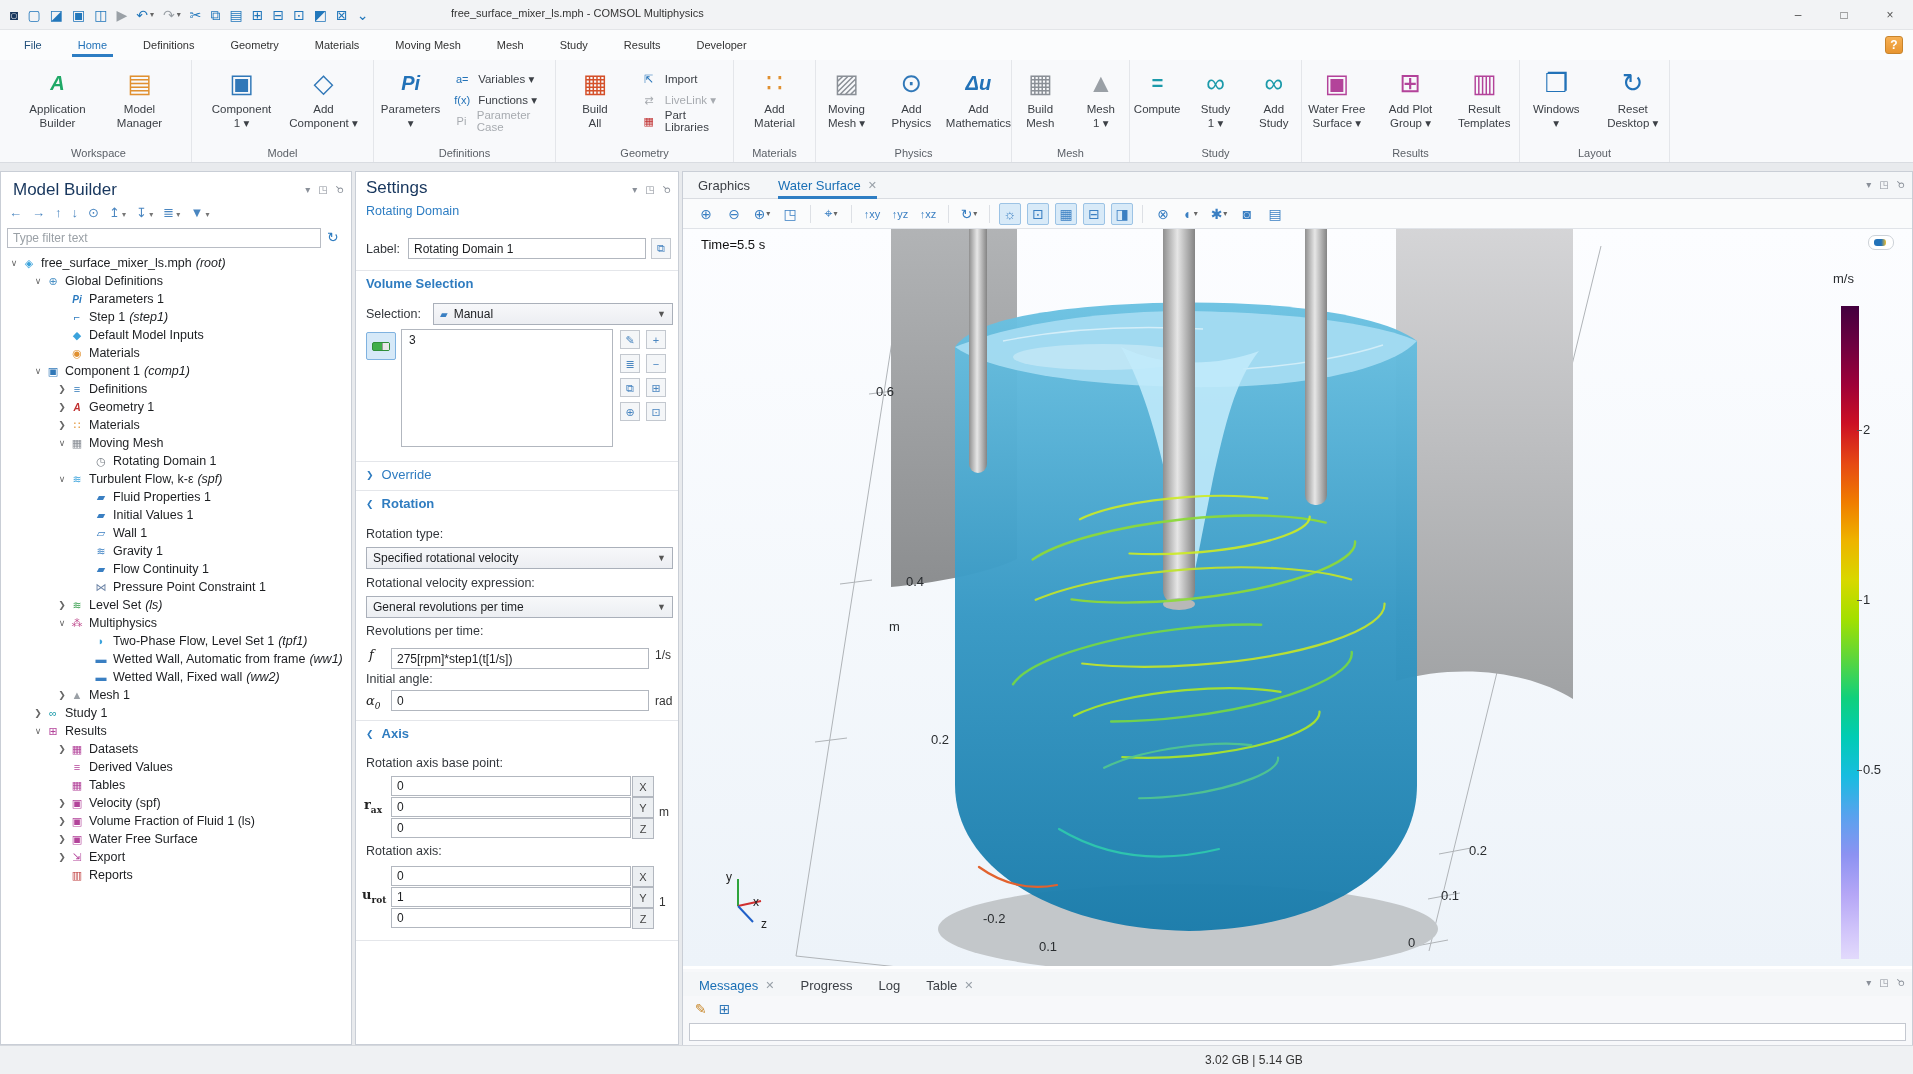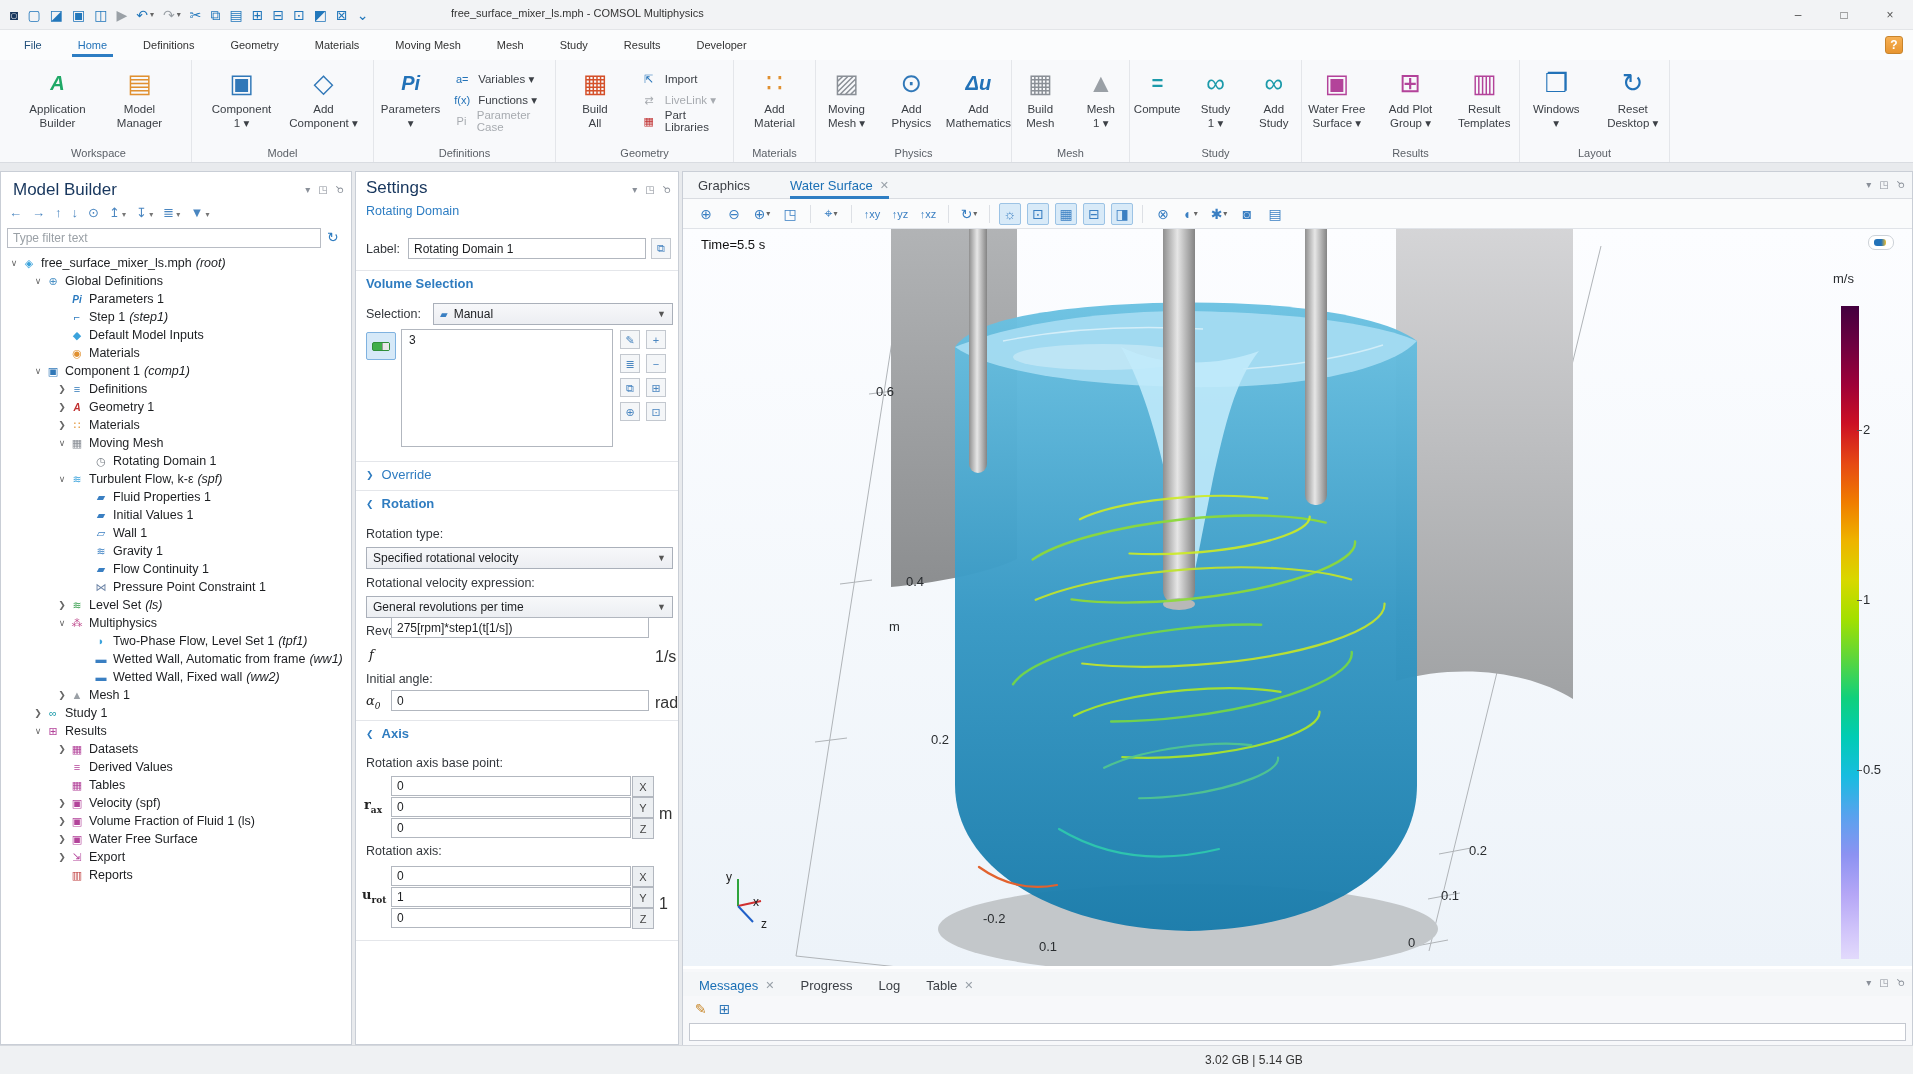--- a/index.html
+++ b/index.html
@@ -62,27 +62,27 @@
 
   
   .sec-div { position:absolute; left:0; right:0; height:1px; background:#e4e6ea; }
   .sec-head { position:absolute; left:10px; font-size:13px; color:#2f7cc0; display:flex; gap:8px; align-items:center; }
   .sec-head .sarr { font-size:9px; color:#2f7cc0; }
   .slabel { position:absolute; font-size:12.5px; color:#33373c; }
   .sinput { position:absolute; border:1px solid #b2b7bf; background:#fff; font-size:12px; color:#1c1e21; padding:0 5px; height:21px; }
   .sdrop { position:absolute; height:22px; border:1px solid #aab0ba; background:linear-gradient(#f7f8fa,#eceef2); font-size:12px; color:#1c1e21; display:flex; align-items:center; padding:0 6px; }
   .sdrop .dcaret { margin-left:auto; font-size:9px; color:#555; }
   .xyzbtn { position:absolute; width:22px; height:21px; border:1px solid #b2b7bf; background:#eceff2; font-size:11px; color:#444; text-align:center; line-height:20px; }
-  .unit { position:absolute; font-size:16px; color:#333; }
+  .unit { position:absolute; font-size:12px; color:#333; }
   .symb { position:absolute; font-family:"DejaVu Serif",serif; font-style:italic; font-size:13px; color:#222; }
   .symb sub { font-size:9px; }
   .selbtn { position:absolute; width:20px; height:19px; border:1px solid #c3c8cf; background:#f4f6f8; color:#4a86c0; font-size:11px; text-align:center; line-height:18px; }
 
   
-  #gfx-tabs { position:absolute; left:0; top:0; right:0; height:27px; background:#f4f6f8; border-bottom:1px solid #d9dce1; display:flex; align-items:center; padding-left:15px; gap:40px; }
+  #gfx-tabs { position:absolute; left:0; top:0; right:0; height:27px; background:#f4f6f8; border-bottom:1px solid #d9dce1; display:flex; align-items:center; padding-left:15px; gap:28px; }
   .gtab { font-size:13px; color:#3c4046; height:27px; display:flex; align-items:center; gap:7px; position:relative; }
   .gtab.active { color:#1a6fb5; }
   .gtab.active::after { content:""; position:absolute; left:0; right:0; bottom:0; height:3px; background:#2d7dc3; }
   .gtab .x { color:#98a0a8; font-size:11px; }
   #gfx-toolbar { position:absolute; left:0; top:27px; right:0; height:30px; background:#fafbfc; border-bottom:1px solid #e0e3e8; display:flex; align-items:center; padding-left:12px; gap:6px; }
   .gtic { min-width:22px; height:22px; display:flex; align-items:center; justify-content:center; color:#3a7fc2; font-size:14px; gap:1px; border-radius:2px; padding:0 2px; }
   .gtic.text { font-size:11px; color:#3a7fc2; }
   .gtic.tog { background:#d8eaf8; border:1px solid #9cc3e5; }
   .gtic .caret { font-size:8px; color:#666; }
   .gsep { width:1px; height:18px; background:#dde0e5; margin:0 3px; }
@@ -596,21 +596,21 @@
   </div>
 
   <div class="slabel" style="left:10px;top:404px;">Rotational velocity expression:</div>
   <div class="sdrop" style="left:10px;top:424px;width:307px;">
     <span>General revolutions per time</span>
     <span class="dcaret">▼</span>
   </div>
 
   <div class="slabel" style="left:10px;top:452px;">Revolutions per time:</div>
   <div class="symb" style="left:13px;top:475px;">f</div>
-  <input class="sinput" style="left: 35px; top: 445px; width: 258px;" value="275[rpm]*step1(t[1/s])">
+  <input class="sinput" style="left: 35px; top: 476px; width: 258px;" value="275[rpm]*step1(t[1/s])">
   <div class="unit" style="left:299px;top:476px;">1/s</div>
 
   <div class="slabel" style="left:10px;top:500px;">Initial angle:</div>
   <div class="symb" style="left:10px;top:521px;"><span>α</span><sub>0</sub></div>
   <input class="sinput" style="left: 35px; top: 518px; width: 258px;" value="0">
   <div class="unit" style="left:299px;top:522px;">rad</div>
 
   <div class="sec-div" style="top:548px;"></div>
   <div class="sec-head" style="top:554px;">
     <span class="sarr">❮</span>

